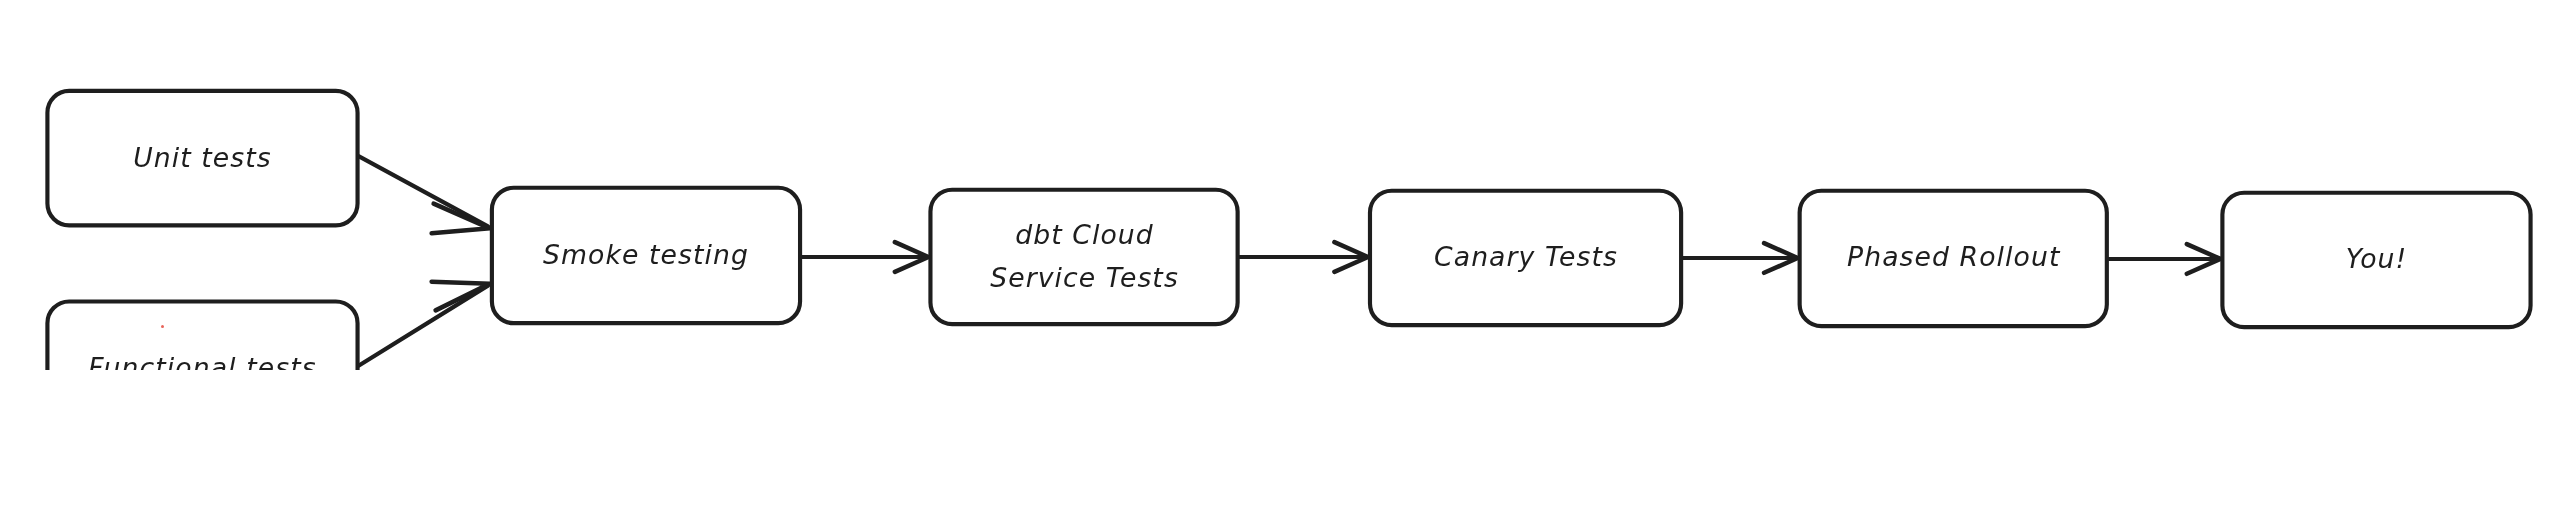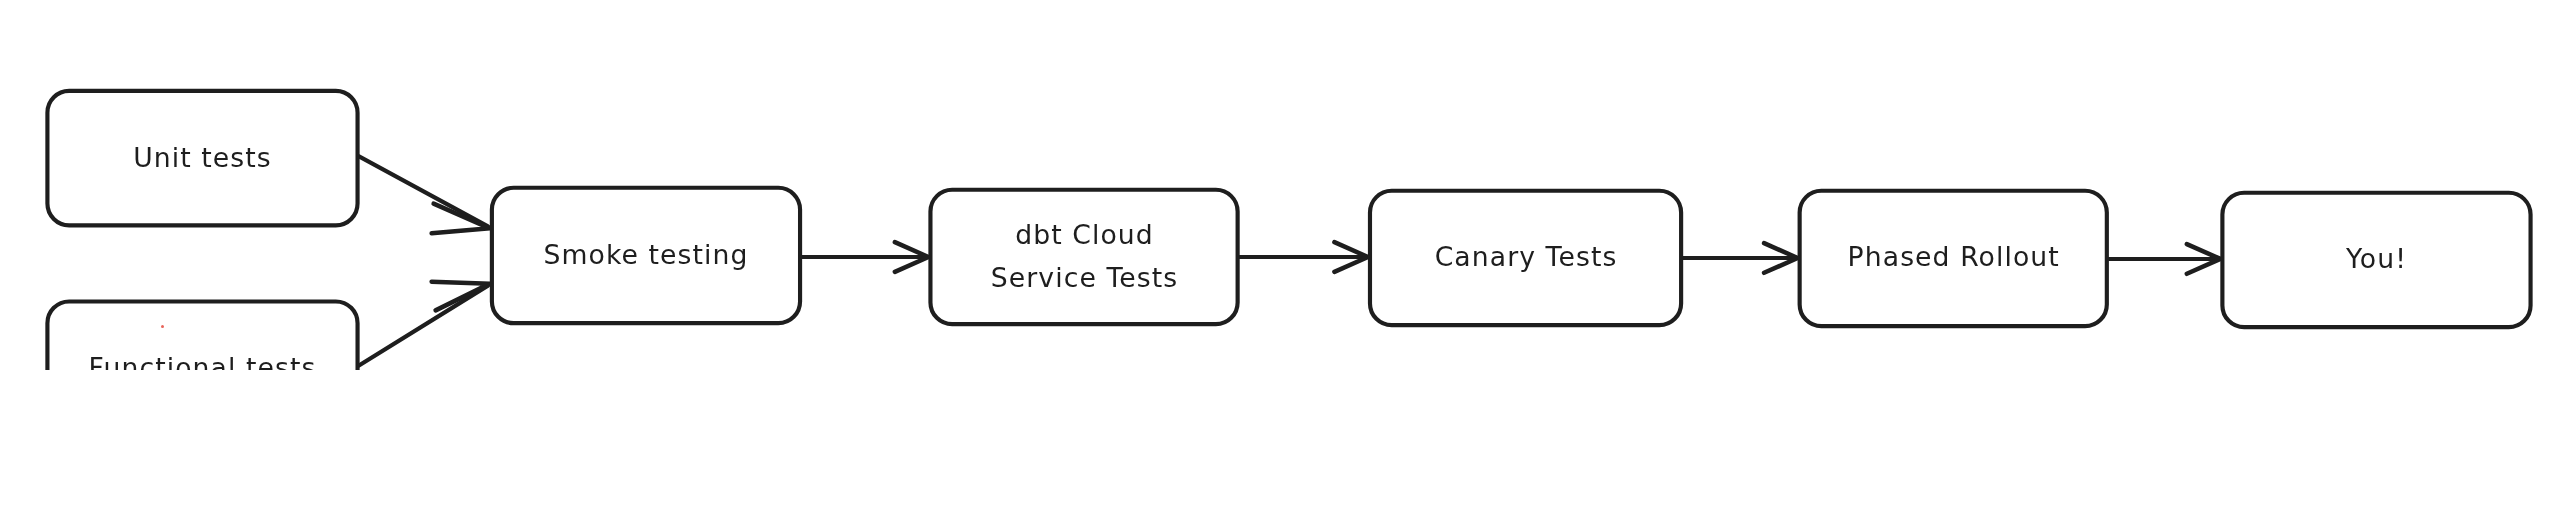--- a/index.html
+++ b/index.html
@@ -7,20 +7,21 @@
     padding: 0;
     background: #ffffff;
   }
   #canvas {
     position: relative;
     width: 2576px;
     height: 370px;
     background: #ffffff;
     overflow: hidden;
     font-family: "DejaVu Sans", sans-serif;
+    font-style: italic;
   }
   #flow-svg {
     position: absolute;
     left: 0;
     top: 0;
     width: 2576px;
     height: 510px;
   }
   .node-rect {
     fill: #ffffff;

